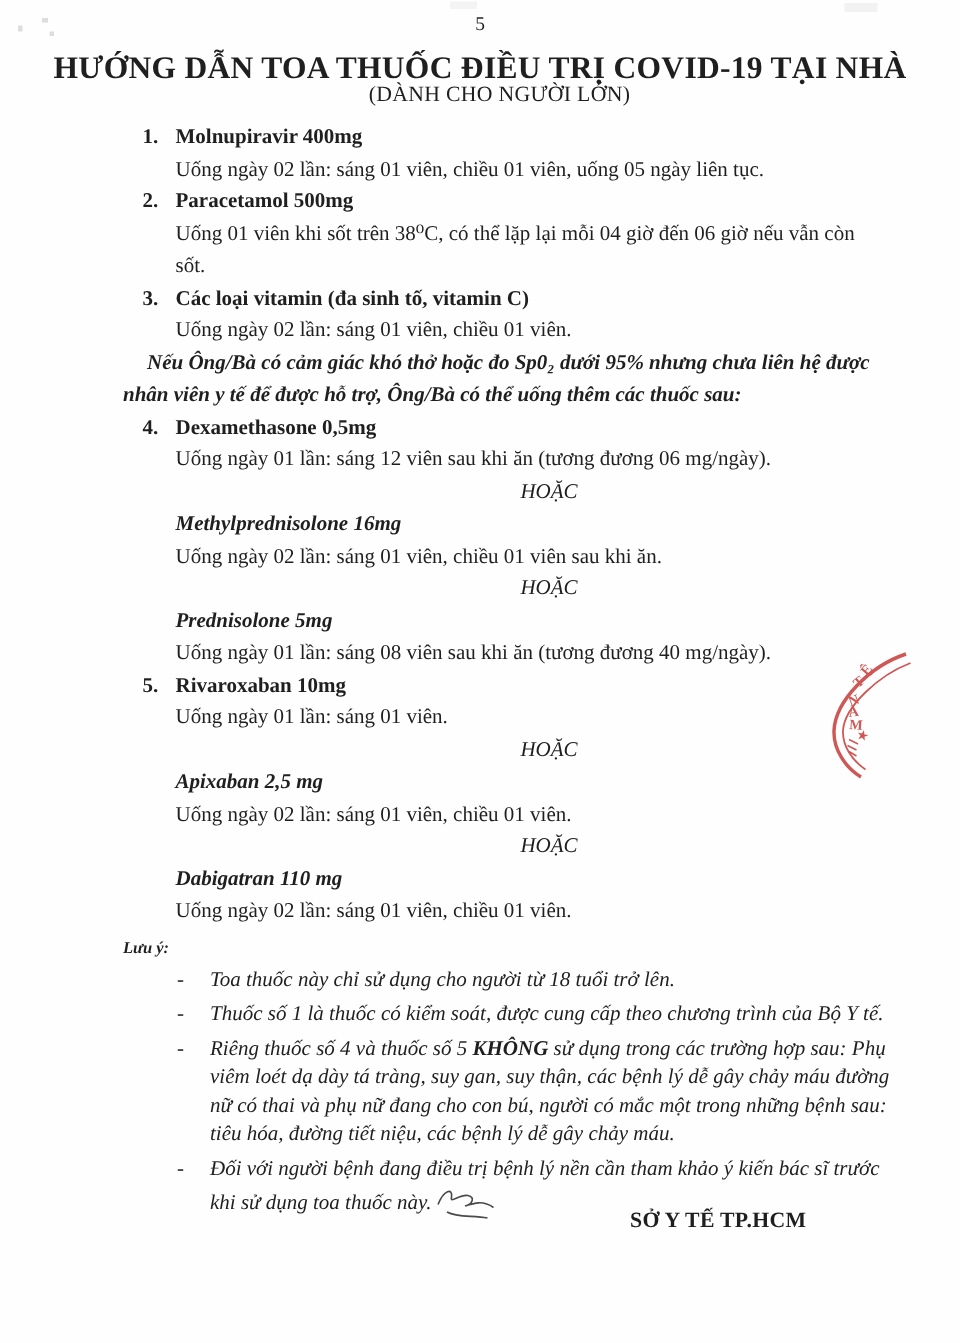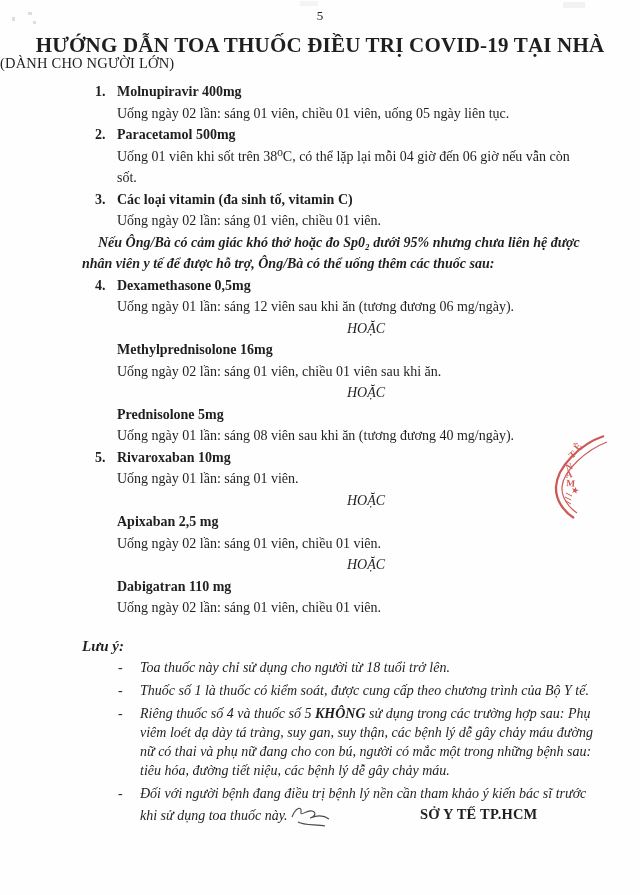--- a/index.html
+++ b/index.html
@@ -4,31 +4,31 @@
 <style>
   html,body{margin:0;padding:0;background:#e8e8e8;}
   .doc{
     position:relative; width:640px; height:895px; margin:0 auto;
     background:#fefefe; overflow:hidden;
     font-family:"Liberation Serif","DejaVu Serif",serif;
     color:#1f1f1f; font-size:14px; line-height:21.5px;
   }
   .pageno{ text-align:center; padding-top:8px; font-size:13px; line-height:15px; }
   .title{ text-align:center; font-weight:bold; font-size:21px; line-height:18px; margin-top:13px; letter-spacing:.2px; }
-  .subtitle{ font-size:14.5px; line-height:19px; letter-spacing:.2px; }
+  .subtitle{ text-align:center; font-size:14.5px; line-height:19px; letter-spacing:.2px;margin-left:26px; }
   .content{ margin-top:8px; }
   .row{ white-space:nowrap; }
   .item-head{ margin-left:95px; font-weight:bold; }
   .item-head .num{ display:inline-block; width:22px; font-weight:bold; }
-  .alt-head{ margin-left:117px; font-weight:bold; }
+  .alt-head{ margin-left:117px; font-weight:bold;font-style:italic; }
   .inst{ margin-left:117px; }
   .or-line{ margin-left:92px; font-style:italic;text-align:center; }
   .note-l1{ margin-left:98px; font-weight:bold; font-style:italic; }
   .note-l2{ margin-left:82px; font-weight:bold; font-style:italic; }
-  .luuy{ margin-left:82px; margin-top:16px; font-weight:bold; font-style:italic; font-size:15px; line-height:22px; white-space:nowrap; }
+  .luuy{ margin-left:82px; margin-top:2px; font-weight:bold; font-style:italic; font-size:11px; line-height:22px; white-space:nowrap; }
   .bullets{ margin-top:1px; }
   .bullet{ position:relative; margin-left:140px; margin-bottom:4px; font-style:italic; line-height:19px; }
   .bullet .bline{ white-space:nowrap; }
   .bullet .dash{ position:absolute; left:-22px; top:0; }
   .bold-inline{ font-weight:bold; }
   .footer{ position:absolute; top:804px; left:420px; font-weight:bold; font-size:14.5px; letter-spacing:.2px; white-space:nowrap; }
   .stamp{ position:absolute; left:540px; top:425px; width:100px; height:100px; opacity:.88; }
   .stamp text{ font-family:"Liberation Serif","DejaVu Serif",serif; font-weight:bold; }
   .squiggle{ display:inline-block; vertical-align:-9px; margin-left:1px; }
   .artifact{ position:absolute; background:#9aa0a6; opacity:.35; }

